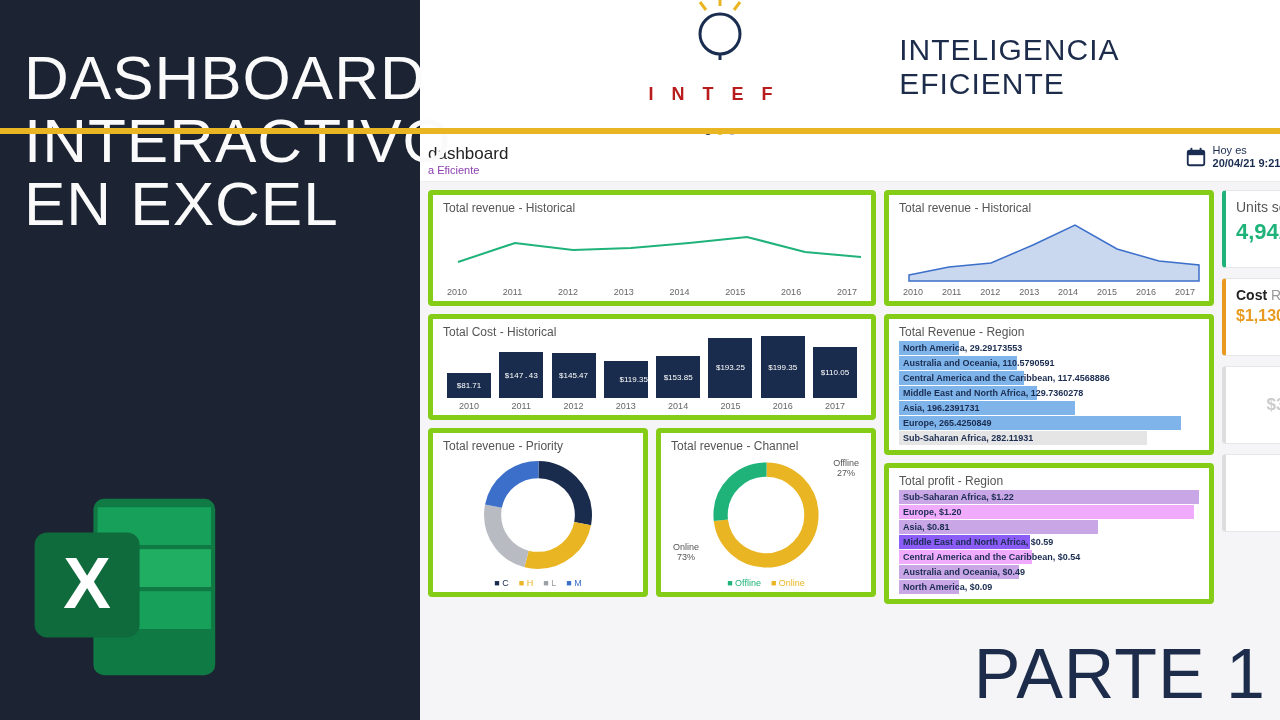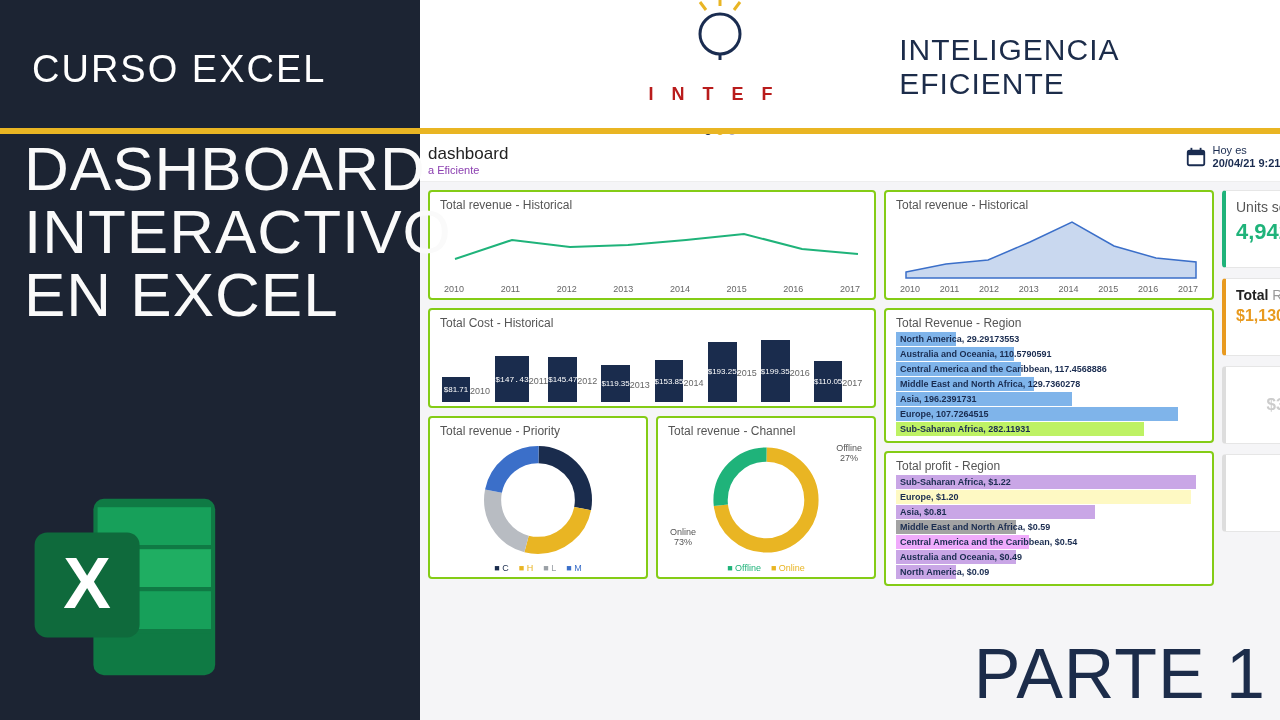--- a/index.html
+++ b/index.html
@@ -131,34 +131,34 @@
     display: flex;
     gap: 8px;
     padding: 8px 0 8px 8px;
   }
   .col-left { width: 448px; display:flex; flex-direction:column; gap:8px; }
   .col-mid  { width: 330px; display:flex; flex-direction:column; gap:8px; }
   .col-right{ width: 170px; display:flex; flex-direction:column; gap:10px; }
 
   .card {
     background: #fff;
-    border: 2px solid #84cc16;
+    border: 5px solid #84cc16;
     border-radius: 4px;
     padding: 6px 10px 4px 10px;
     position: relative;
   }
   .card-title { font-size: 12px; color: #555; margin-bottom: 2px; }
 
   
   svg { display:block; }
   .axis-labels { display:flex; justify-content:space-between; font-size:9px; color:#666; padding: 0 4px; }
 
   
   .cost-bars { display:flex; align-items:flex-end; justify-content:space-between; height:70px; padding:0 2px;}
-  .cost-bar-wrap { display:flex; flex-direction:row; align-items:center; width:48px;}
+  .cost-bar-wrap { display:flex; flex-direction:column; align-items:center; width:48px;}
   .cost-bar { width:44px; background:#1a2c4d; display:flex; align-items:center; justify-content:center;}
   .cost-bar span { color:#fff; font-size:8px; }
   .cost-year { font-size:9px; color:#666; margin-top:3px;}
 
   
   .legend-row { display:flex; gap:10px; font-size:9px; color:#333; justify-content:center; margin-top:3px;}
   .legend-row span::before{content:"■ "; }
 
   
   .region-row { display:flex; align-items:center; margin:1px 0;}
@@ -192,21 +192,20 @@
   .two-donuts .card{ flex:1; }
 
   .donut-wrap{display:flex;align-items:center;justify-content:center;position:relative;}
   .donut-label-offline{position:absolute;top:4px;right:2px;font-size:9px;color:#555;text-align:center;line-height:1.1;}
   .donut-label-online{position:absolute;bottom:12px;left:2px;font-size:9px;color:#555;text-align:center;line-height:1.1;}
 </style>
 </head>
 <body>
 
 <div class="left-panel">
-  <div class="curso-title">CURSO EXCEL</div>
   <div class="main-title">
     <div>DASHBOARD</div>
     <div>INTERACTIVO</div>
     <div>EN EXCEL</div>
   </div>
 
   <svg class="excel-logo" viewBox="0 0 100 100">
     <rect x="34" y="8" width="58" height="84" rx="5" fill="#0f7a44"></rect>
     <rect x="36" y="12" width="54" height="18" fill="#17a05a"></rect>
     <rect x="36" y="32" width="54" height="18" fill="#1fae62"></rect>
@@ -321,21 +320,21 @@
               </div>
               <div class="cost-year">2015</div>
             </div>
             <div class="cost-bar-wrap">
               <div class="cost-bar" style="height: 62px;">
                 <span>$199.35</span>
               </div>
               <div class="cost-year">2016</div>
             </div>
             <div class="cost-bar-wrap">
-              <div class="cost-bar" style="height: 41px;">
+              <div class="cost-bar" style="height: 51px;">
                 <span>$110.05</span>
               </div>
               <div class="cost-year">2017</div>
             </div>
           </div>
       </div>
 
       <div class="two-donuts">
         <div class="card">
           <div class="card-title">Total revenue -  Priority</div>
@@ -404,63 +403,63 @@
             <div class="region-row">
               <div class="region-bar" style="background: rgb(127, 180, 234); width: 124.901px;">Central America and the Caribbean, 117.4568886</div>
             </div>
             <div class="region-row">
               <div class="region-bar" style="background: rgb(127, 180, 234); width: 137.959px;">Middle East and North Africa, 129.7360278</div>
             </div>
             <div class="region-row">
               <div class="region-bar" style="background: rgb(127, 180, 234); width: 176px;">Asia, 196.2391731</div>
             </div>
             <div class="region-row">
-              <div class="region-bar" style="background: rgb(127, 180, 234); width: 282.248px;">Europe, 107.7264515</div>
-            </div>
-            <div class="region-row">
-              <div class="region-bar" style="background: #bef264; width: 248px;">Sub-Saharan Africa, 282.11931</div>
+              <div class="region-bar" style="background: rgb(127, 180, 234); width: 282.248px;">Europe, 265.4250849</div>
+            </div>
+            <div class="region-row">
+              <div class="region-bar" style="background: #e5e5e5; width: 248px;">Sub-Saharan Africa, 282.11931</div>
             </div>
           </div>
       </div>
 
       <div class="card">
         <div class="card-title">Total profit -  Region</div>
         <div id="region-profit">
             <div class="region-row">
               <div class="region-bar" style="background: rgb(201, 166, 230); width: 300px;">Sub-Saharan Africa, $1.22</div>
             </div>
             <div class="region-row">
-              <div class="region-bar" style="background: #fef9c3; width: 295.082px;">Europe, $1.20</div>
+              <div class="region-bar" style="background: #f0abfc; width: 295.082px;">Europe, $1.20</div>
             </div>
             <div class="region-row">
               <div class="region-bar" style="background: rgb(201, 166, 230); width: 199.18px;">Asia, $0.81</div>
             </div>
             <div class="region-row">
-              <div class="region-bar" style="background: #a3a3a3; width: 120px;">Middle East and North Africa, $0.59</div>
+              <div class="region-bar" style="background: #8b5cf6; width: 131px;">Middle East and North Africa, $0.59</div>
             </div>
             <div class="region-row">
               <div class="region-bar" style="background: #f0abfc; width: 132.787px; text-align: right;">Central America and the Caribbean, $0.54</div>
             </div>
             <div class="region-row">
               <div class="region-bar" style="background: rgb(201, 166, 230); width: 120.492px;">Australia and Oceania, $0.49</div>
             </div>
             <div class="region-row">
               <div class="region-bar" style="background: rgb(201, 166, 230); width: 60px;">North America, $0.09</div>
             </div>
           </div>
       </div>
     </div>
 
     <div class="col-right">
       <div class="kpi" style="border-left-color:#1fb37a">
         <h4>Units sold</h4>
         <div class="big green">4,942,765</div>
       </div>
       <div class="kpi orange-b">
-        <h4><span style="color:#222;font-weight:600">Total</span> <span style="color:#999">Revenue</span></h4>
+        <h4><span style="color:#222;font-weight:600">Cost</span> <span style="color:#999">Revenue</span></h4>
         <div class="big" style="color:#e89a1f;font-size:16px">$1,130,847,279.</div>
       </div>
       <div class="kpi kpi-faded" style="border-left-color:#ddd">
         <h4>Total Pro</h4>
         <div class="big">$322,629,7</div>
       </div>
       <div class="kpi kpi-faded" style="border-left-color:#ddd">
         <h4>Total Co</h4>
         <div class="big"></div>
       </div>

